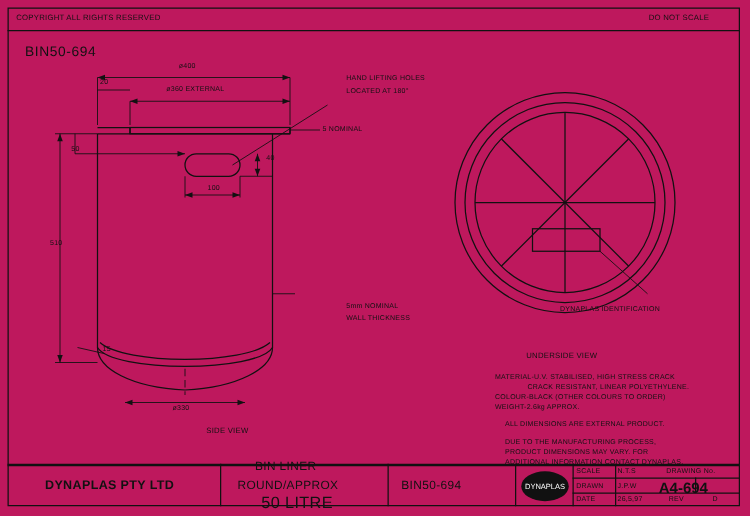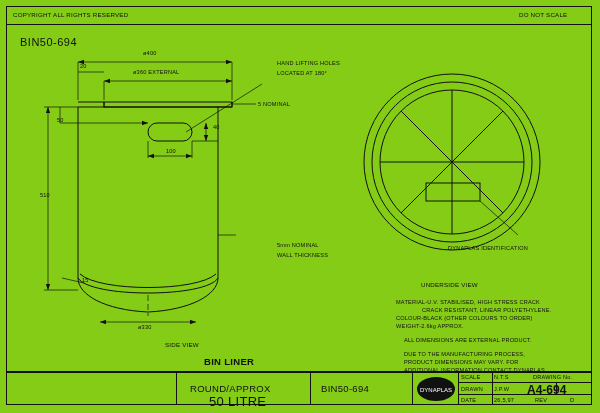--- a/index.html
+++ b/index.html
@@ -1,18 +1,18 @@
 <!DOCTYPE html>
 <html><head>
 <meta charset="utf-8">
 <style>
   html,body{margin:0;padding:0;background:#ffffff;}
   body{font-family:"Liberation Sans",sans-serif;}
   #sheet{
-    position:relative;width:600px;height:413px;background:#84cc16;
+    position:relative;width:600px;height:413px;background:#be185d;
     overflow:hidden;
   }
   .frame{
     position:absolute;left:6px;top:6px;width:586px;height:399px;
     border:1.6px solid #111;box-sizing:border-box;
   }
   .hline{position:absolute;background:#111;height:1px;}
   .vline{position:absolute;background:#111;width:1px;}
   .txt{position:absolute;color:#111;white-space:nowrap;}
   .tiny{font-size:5.6px;letter-spacing:.2px;}
@@ -160,22 +160,23 @@
   <div class="hline" style="left:6px;top:371px;width:586px;height:1.6px;"></div>
   <div class="vline" style="left:176px;top:371px;height:34px;"></div>
   <div class="vline" style="left:310px;top:371px;height:34px;"></div>
   <div class="vline" style="left:412px;top:371px;height:34px;"></div>
   <div class="vline" style="left:458px;top:371px;height:34px;"></div>
   <div class="vline" style="left:492px;top:371px;height:34px;"></div>
   <div class="vline" style="left:556px;top:382px;height:12px;"></div>
   <div class="hline" style="left:458px;top:382px;width:134px;"></div>
   <div class="hline" style="left:458px;top:394px;width:134px;"></div>
 
+  <div class="txt md bold" style="left:36px;top:383px;font-size:10px;">DYNAPLAS PTY LTD</div>
 
-  <div class="txt md" style="left:204px;top:356px;font-size:9.5px;font-weight:bold;">BIN LINER</div>
+  <div class="txt md" style="left:204px;top:368px;font-size:9.5px;">BIN LINER</div>
   <div class="txt md" style="left:190px;top:383px;font-size:9.5px;">ROUND/APPROX</div>
   <div class="txt md" style="left:209px;top:394px;font-size:13px;">50 LITRE</div>
 
   <div class="txt md" style="left:321px;top:383px;font-size:9.5px;">BIN50-694</div>
 
   <svg width="44" height="30" viewBox="0 0 44 30" style="left:414px;top:374px;">
     <ellipse cx="22" cy="15" rx="19" ry="12" fill="#111"></ellipse>
     <text x="22" y="17.5" font-family="Liberation Sans, sans-serif" font-size="6" fill="#fff" text-anchor="middle">DYNAPLAS</text>
   </svg>
 

